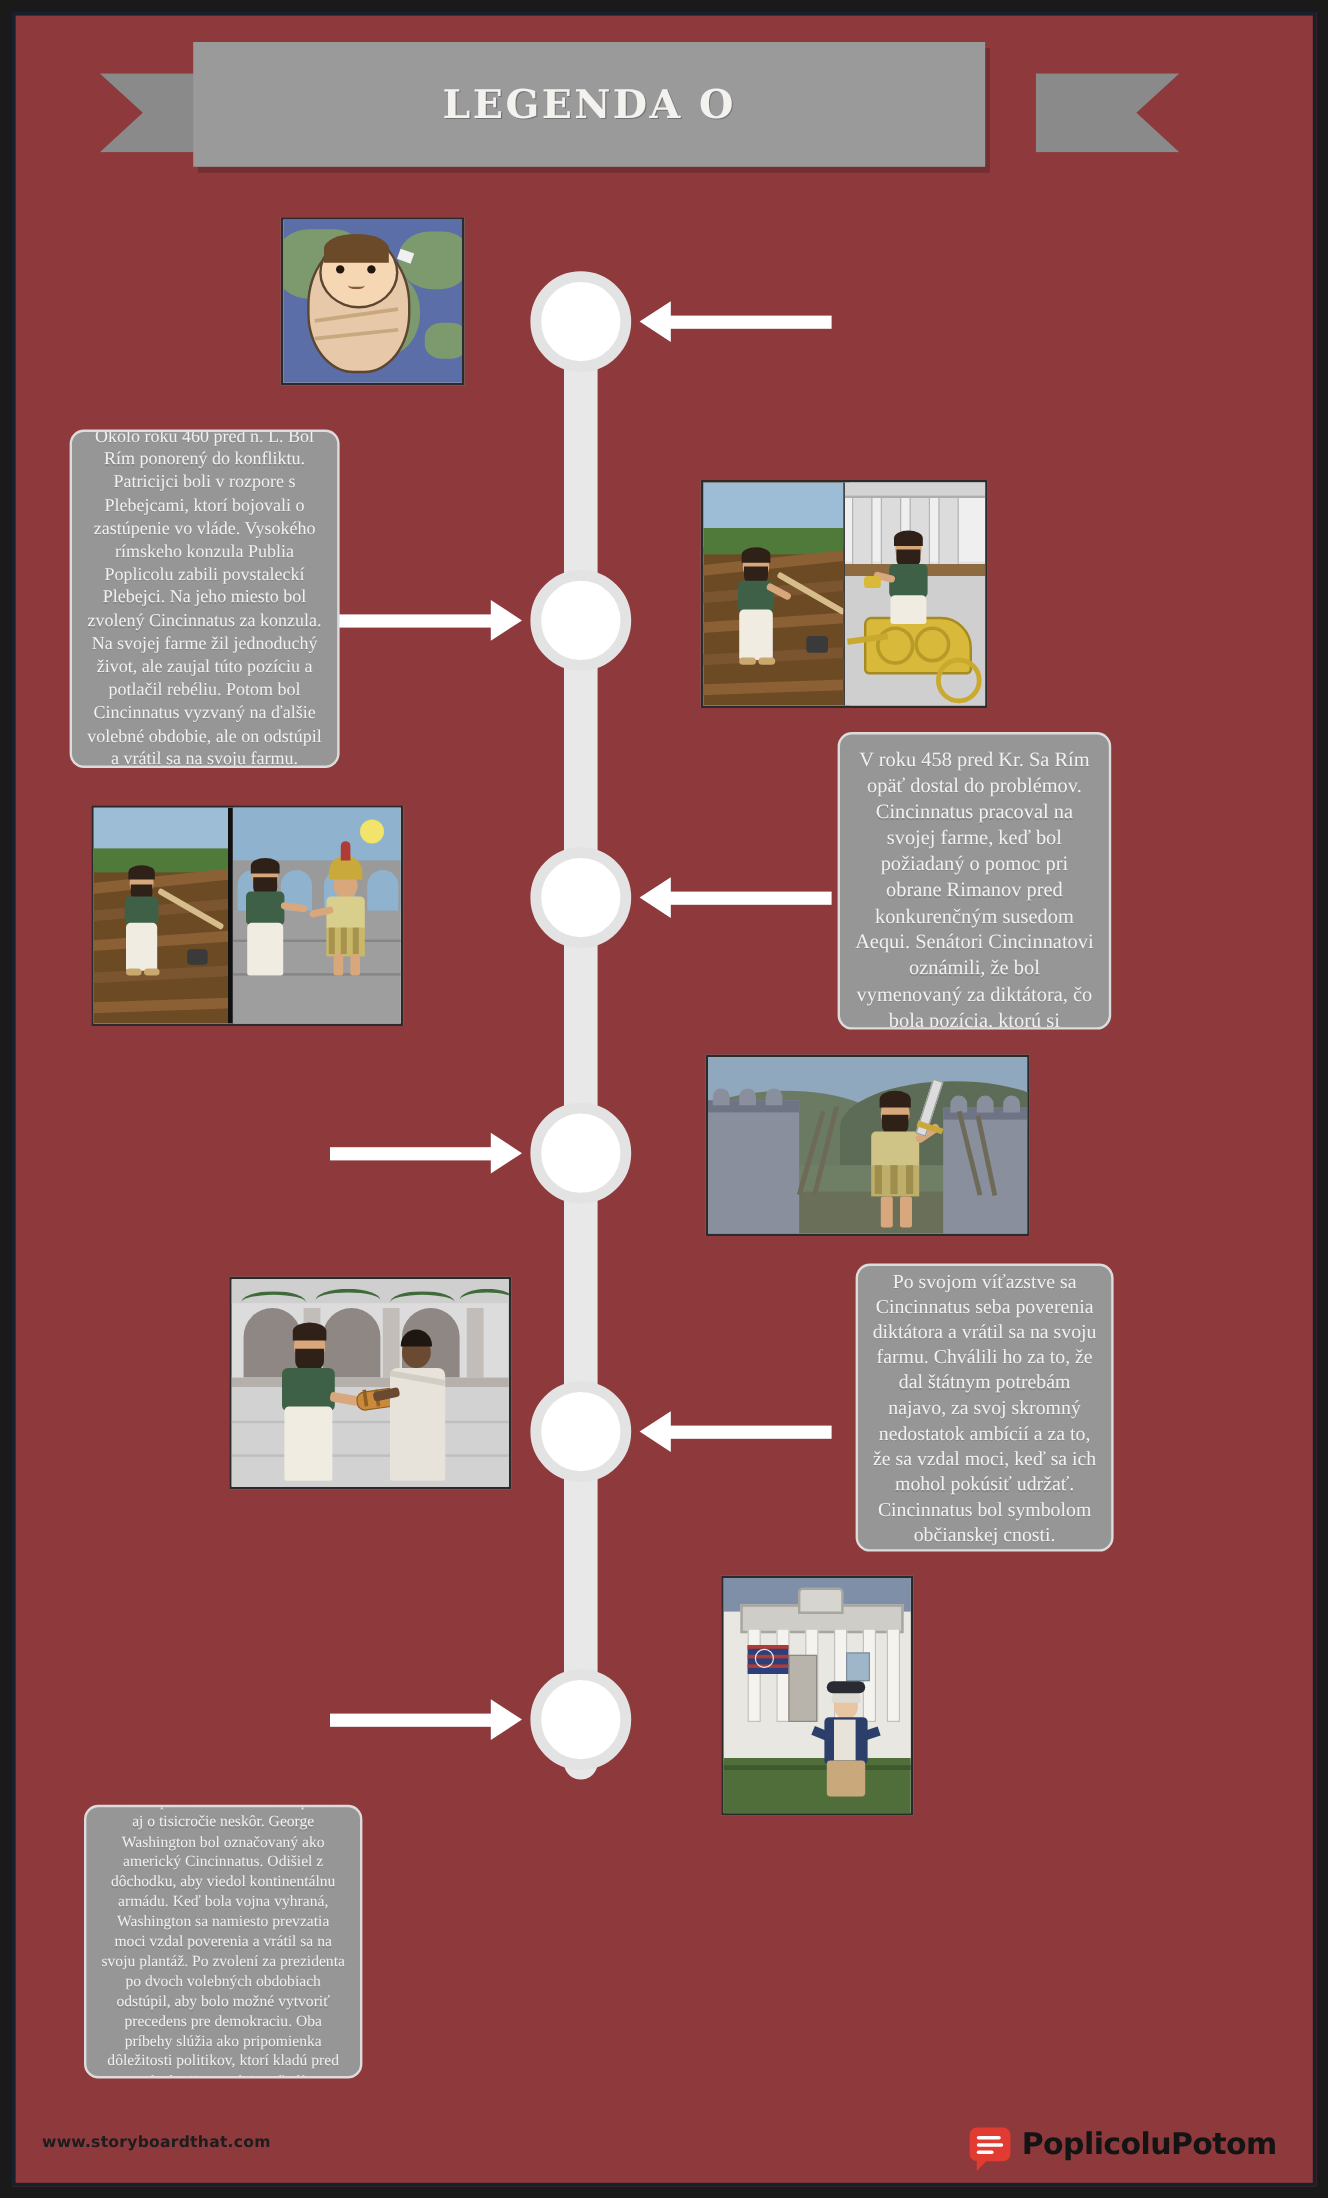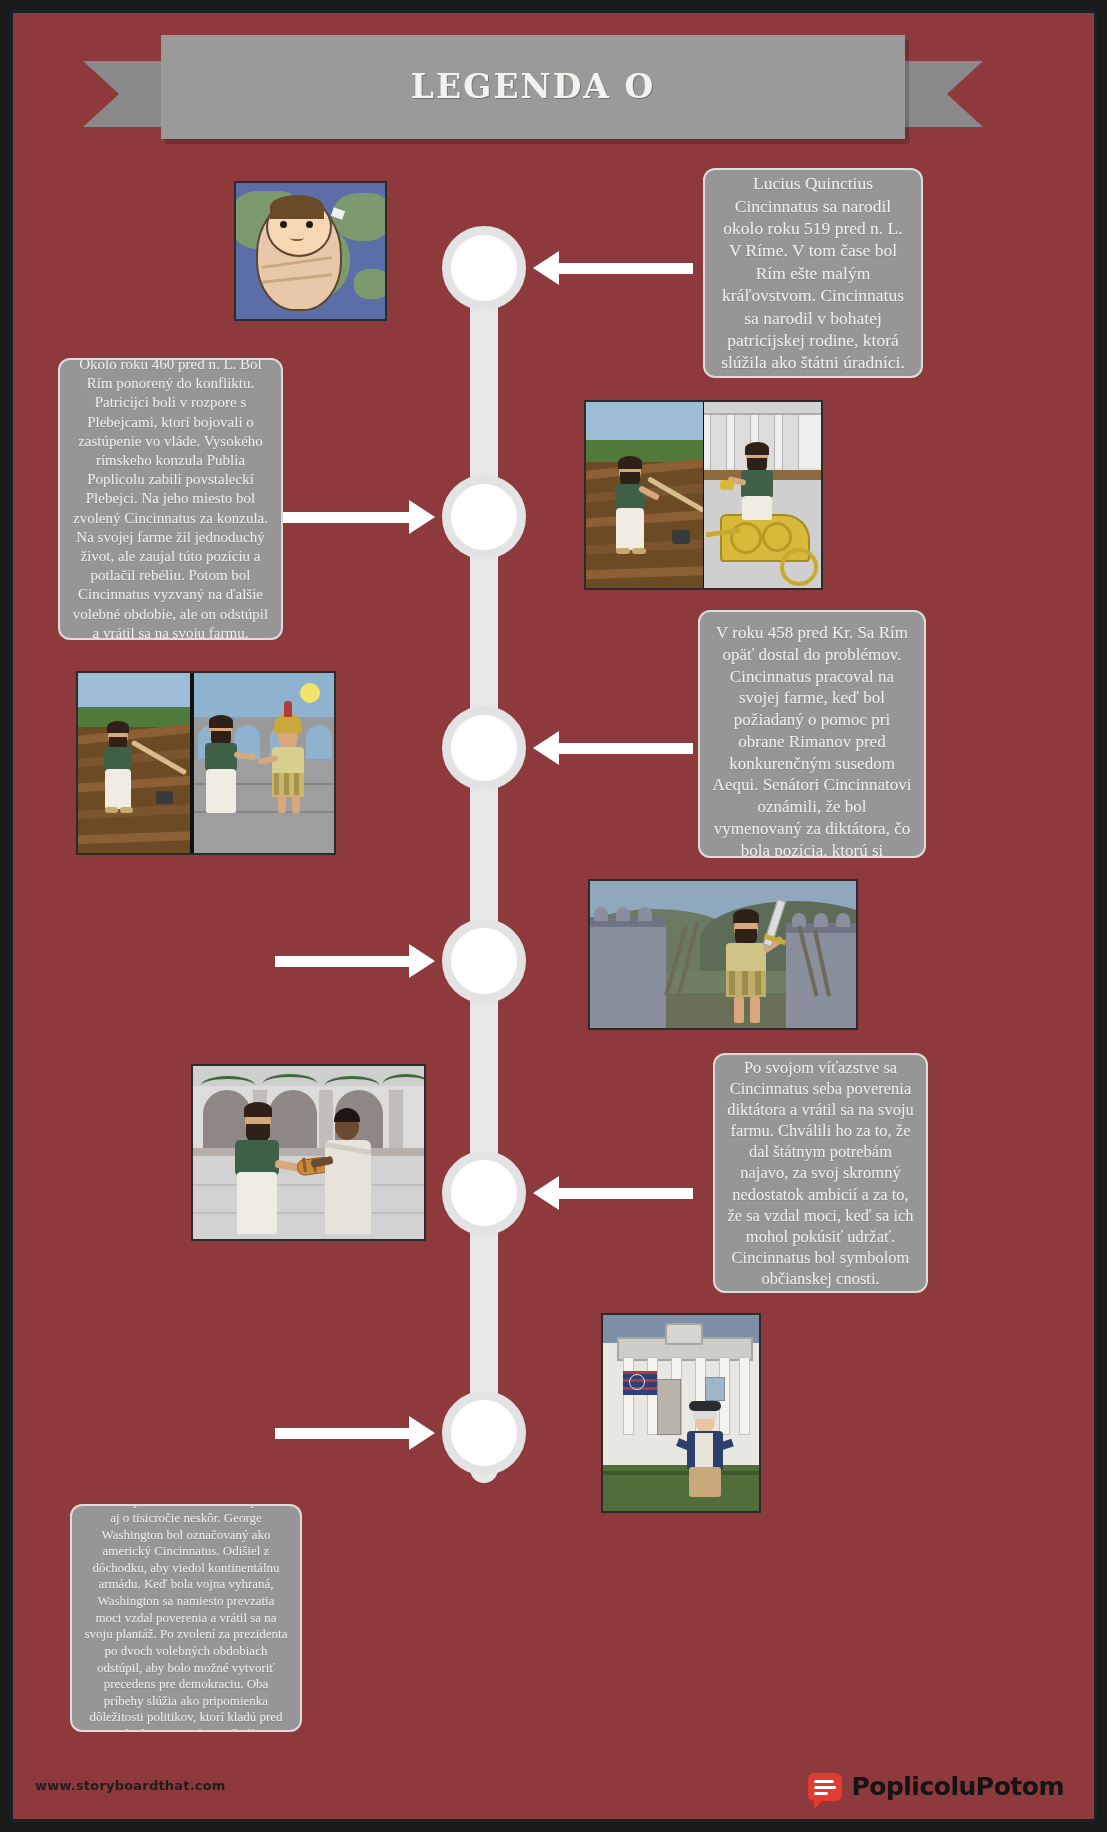--- a/index.html
+++ b/index.html
@@ -22,21 +22,21 @@
   .banner{position:absolute;left:70px;top:22px;width:900px;height:118px;}
   .banner .tail{
     position:absolute;top:26px;width:120px;height:66px;background:#8a8a8a;
   }
   .banner .tail.left{left:0;clip-path:polygon(0 0,100% 0,100% 100%,0 100%,30% 50%);}
   .banner .tail.right{right:0;clip-path:polygon(0 0,100% 0,70% 50%,100% 100%,0 100%);}
   .banner .tail.left::after,.banner .tail.right::after{
     content:"";position:absolute;left:0;right:0;bottom:-8px;height:8px;background:#6e6e6e;
   }
   .banner .plate{
-    position:absolute;left:78px;top:0;width:744px;height:104px;
+    position:absolute;left:78px;top:0;width:660px;height:104px;
     background:#9a9a9a;
     box-shadow:4px 5px 0 rgba(0,0,0,.18);
     display:flex;flex-direction:column;align-items:center;justify-content:center;
   }
   .title-line1{
     color:#f4f2ef;font-size:33px;letter-spacing:2px;font-weight:bold;
     line-height:1.05;text-shadow:1px 1px 0 rgba(0,0,0,.25);
     font-family:"DejaVu Serif", serif;
   }
   .title-line2{
@@ -156,23 +156,20 @@
     </div>
   <div class="arrow to-left" style="left:520px;top:1163px;width:160px;">
     <div class="head"></div>
       <div class="shaft"></div>
     </div>
   <div class="arrow to-right" style="left:262px;top:1403px;width:160px;">
     <div class="head"></div>
       <div class="shaft"></div>
     </div>
 
-  <div class="tbox" style="left:690px;top:155px;width:220px;height:210px;font-size:17.5px;">
-    <p>Lucius Quinctius Cincinnatus sa narodil okolo roku 519 pred n. L. V Ríme. V tom čase bol Rím ešte malým kráľovstvom. Cincinnatus sa narodil v bohatej patricijskej rodine, ktorá slúžila ako štátni úradníci.</p>
-  </div>
 
   <div class="illus" style="left:221px;top:168px;width:153px;height:140px;">
     <div style="position:absolute;inset:0;background:#5b6ea8;"></div>
     <div style="position:absolute;left:-6px;top:8px;width:70px;height:58px;background:#7d9a6e;border-radius:40% 30% 50% 40%;"></div>
     <div style="position:absolute;left:54px;top:44px;width:60px;height:70px;background:#7d9a6e;border-radius:30% 45% 50% 35%;"></div>
     <div style="position:absolute;left:96px;top:10px;width:58px;height:48px;background:#7d9a6e;border-radius:45% 35% 40% 50%;"></div>
     <div style="position:absolute;left:118px;top:86px;width:36px;height:30px;background:#7d9a6e;border-radius:40%;"></div>
     <div style="position:absolute;left:96px;top:26px;width:12px;height:9px;background:#f0f0f0;transform:rotate(20deg);"></div>
 
     <div style="position:absolute;left:20px;top:18px;width:82px;height:106px;background:#e7c9a9;border-radius:48% 48% 45% 45%;border:2px solid #5b4630;"></div>

